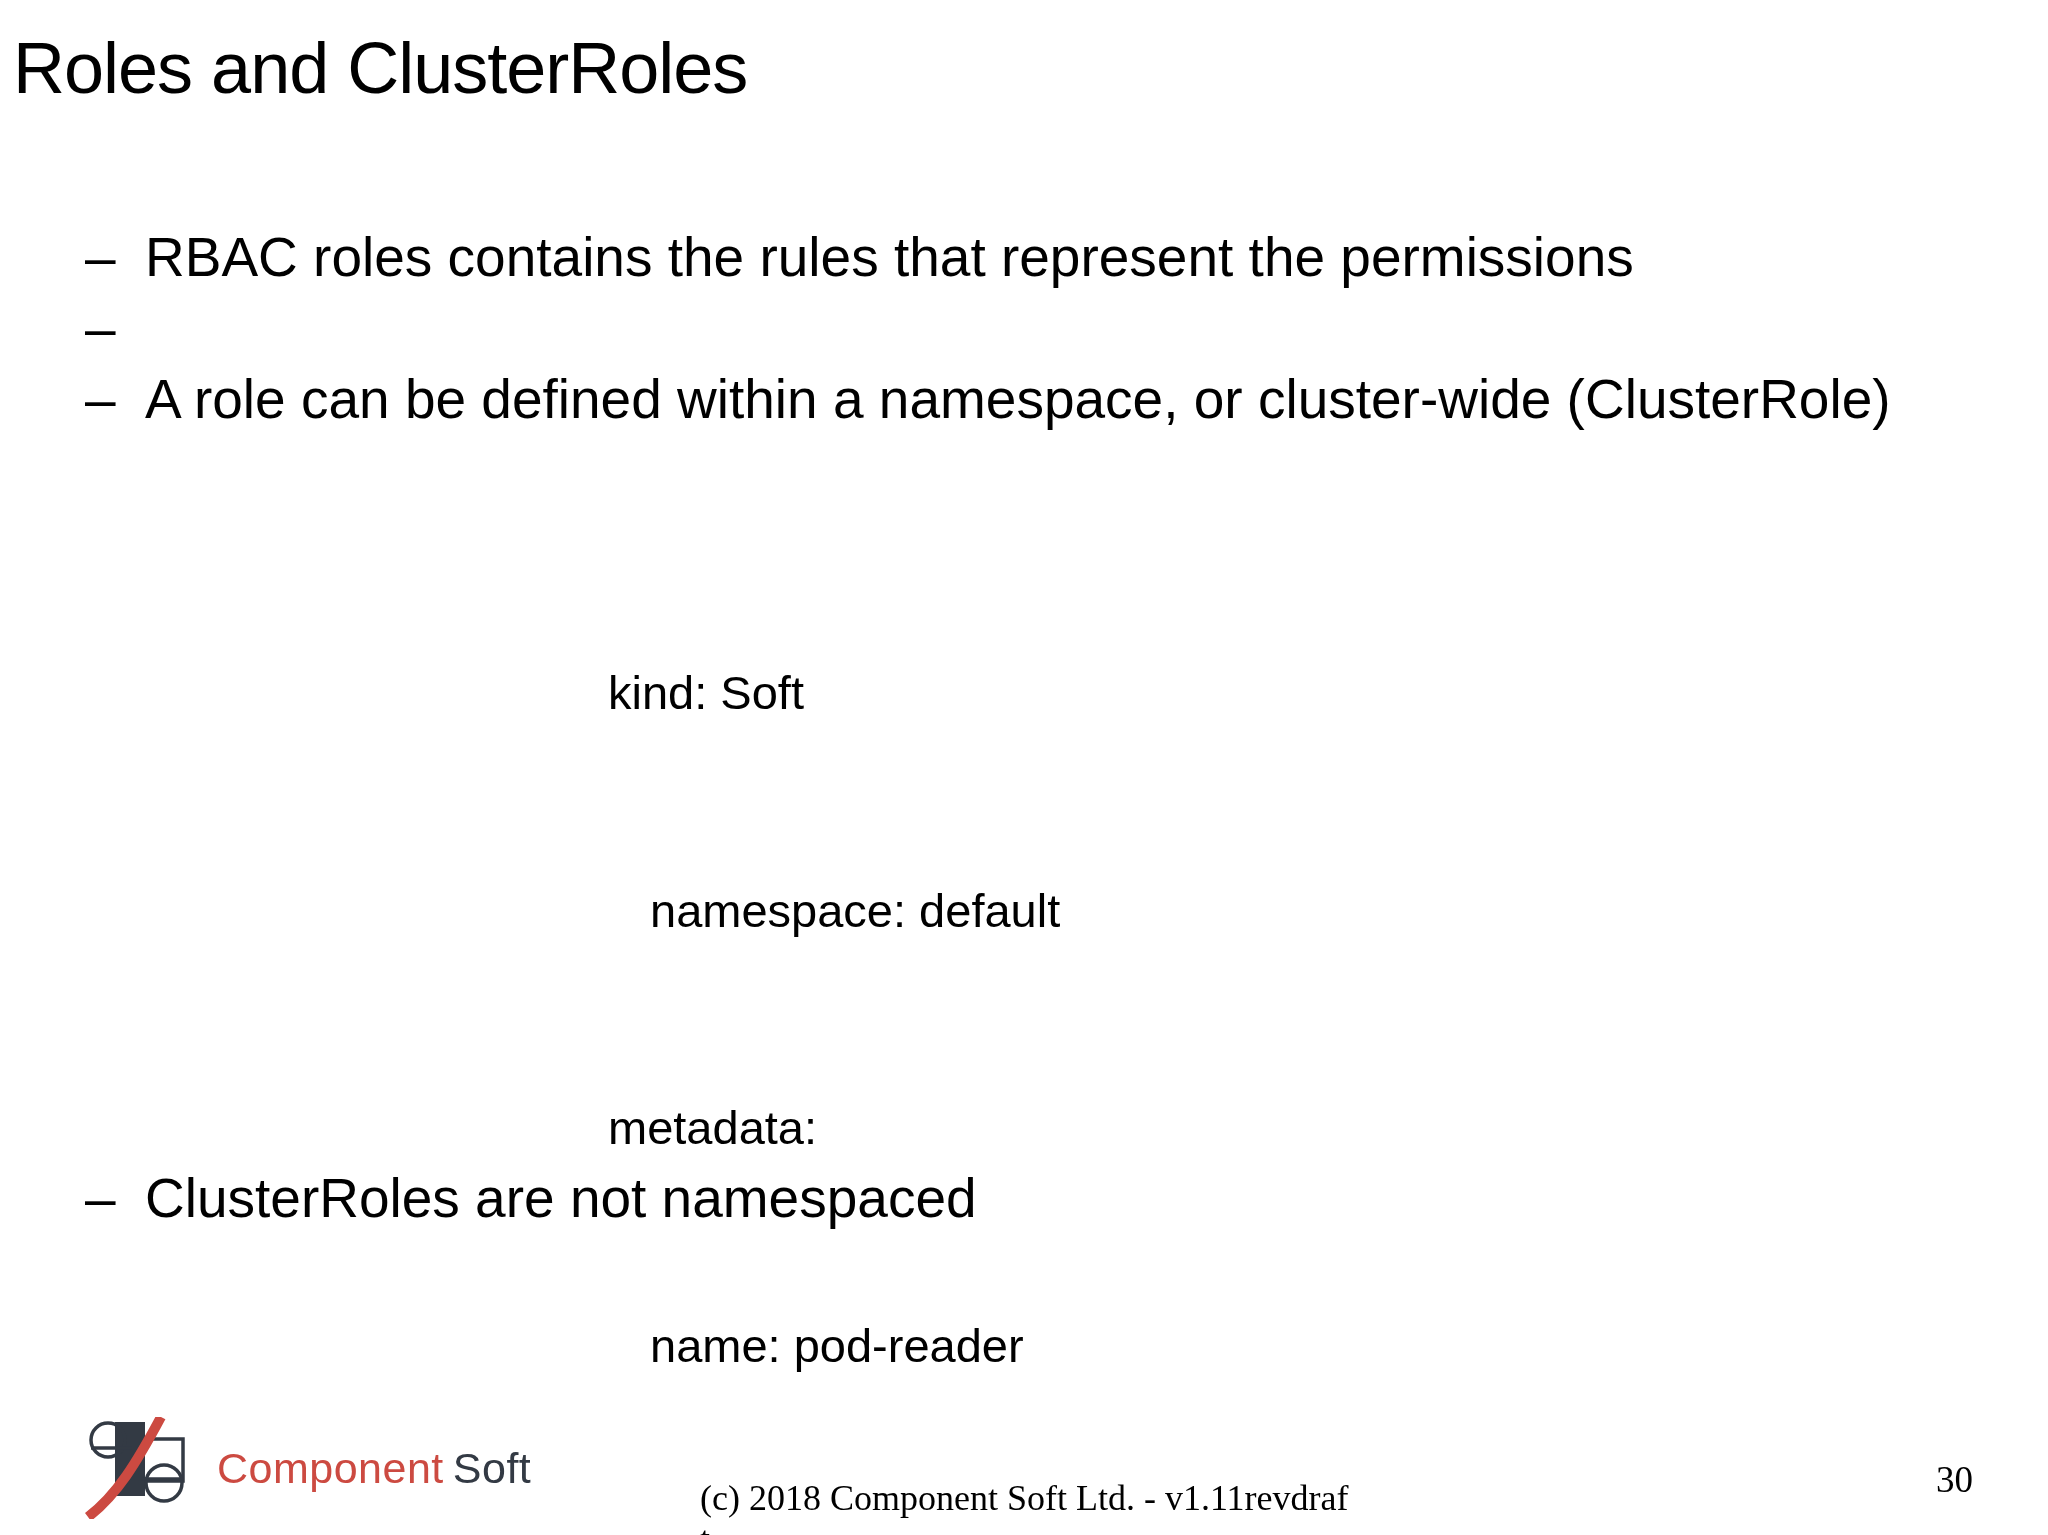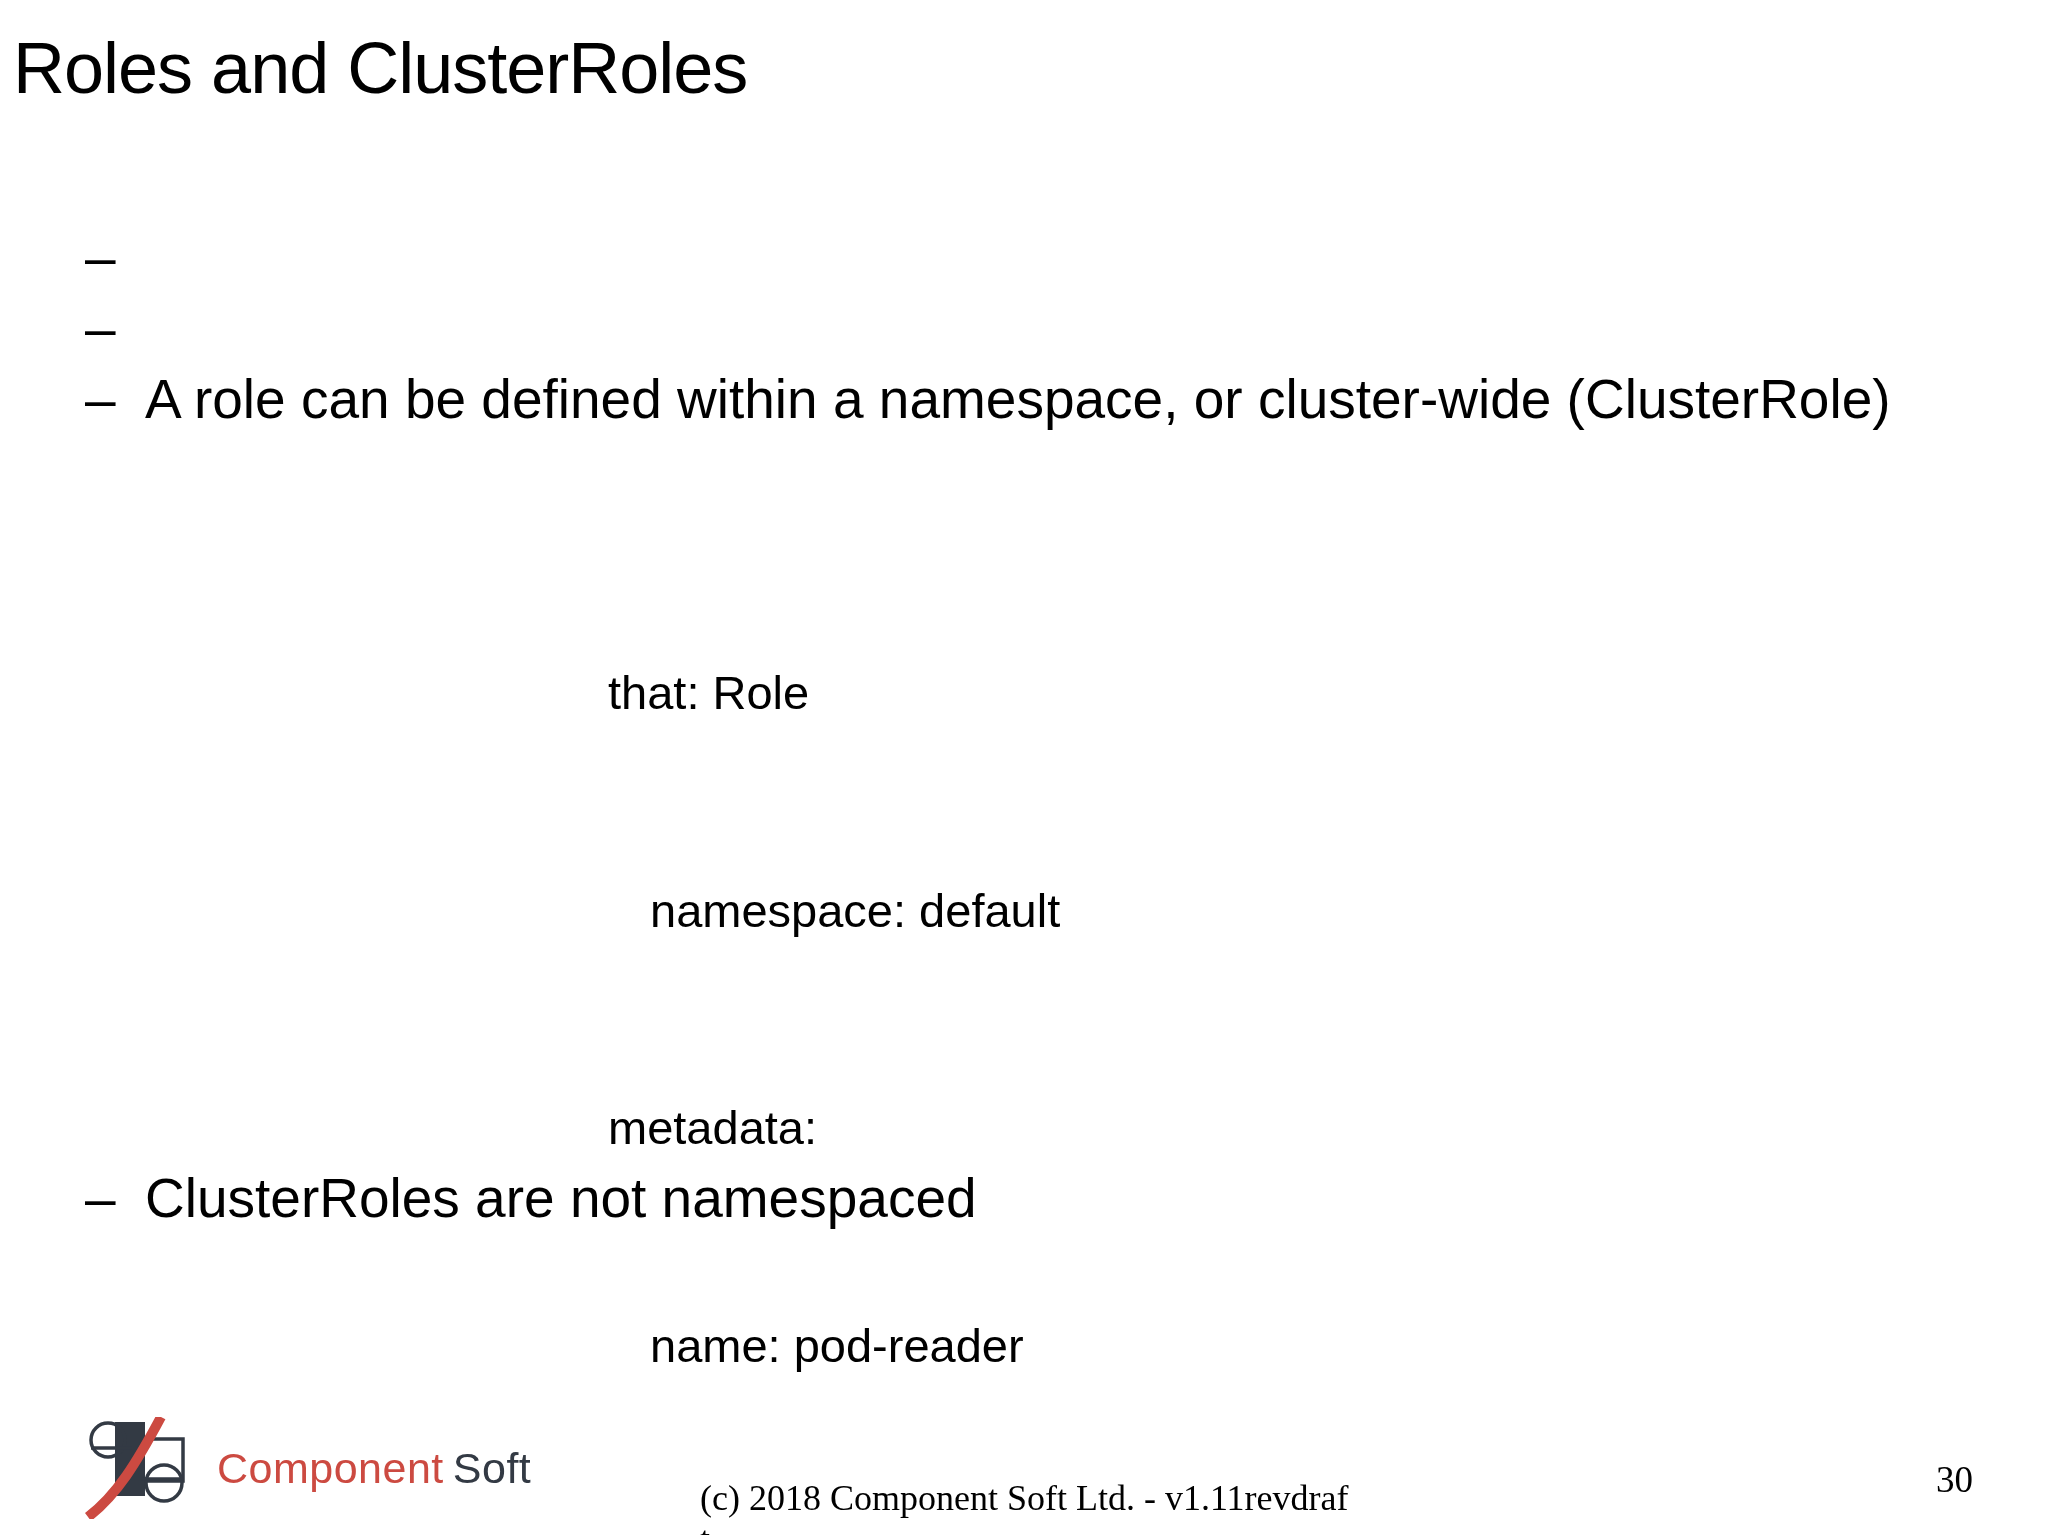--- a/index.html
+++ b/index.html
@@ -107,32 +107,33 @@
 </head>
 <body>
 
 <div>
 
   <h1 class="slide-title">Roles and ClusterRoles</h1>
 
   <div class="bullets">
     <div class="bullet">
       <span class="marker">–</span>
+      <span class="btext">RBAC roles contains the rules that represent the permissions</span>
     </div>
     <div class="bullet">
       <span class="marker">–</span>
     </div>
     <div class="bullet">
       <span class="marker">–</span>
       <span class="btext">A role can be defined within a namespace, or cluster-wide (ClusterRole)</span>
     </div>
   </div>
 
   <div class="code-block">
-    <div class="code-line ind0">that: Role</div>
+    <div class="code-line ind0">kind: Soft</div>
     <div class="code-line ind2">namespace: default</div>
     <div class="code-line ind0">metadata:</div>
     <div class="code-line ind2">name: pod-reader</div>
     
     
     
     
   </div>
 
   <div class="bullet bullet-bottom">

